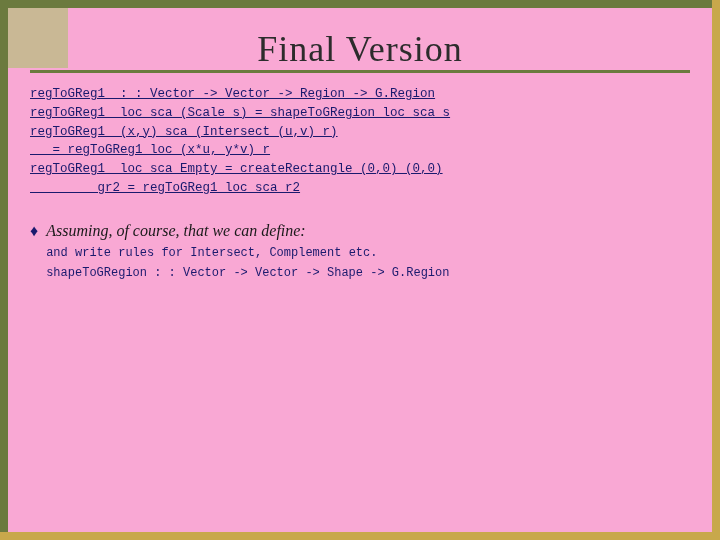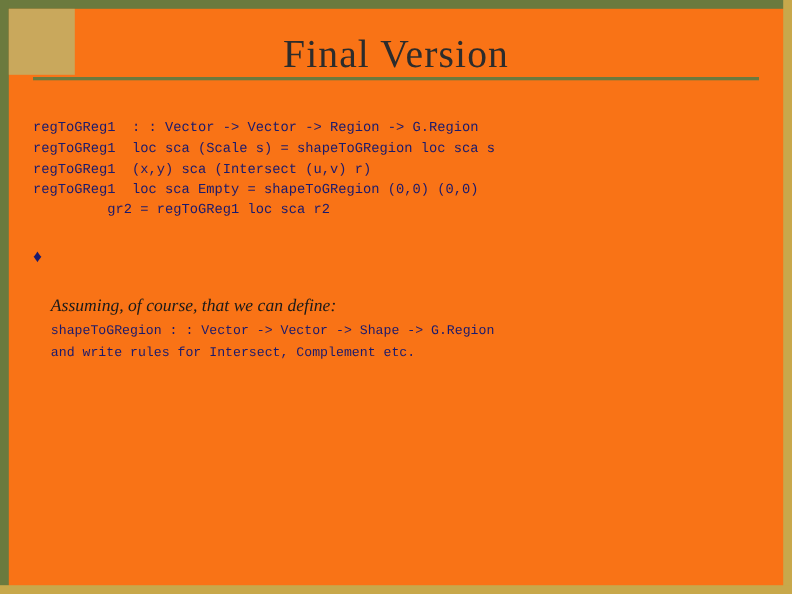--- a/index.html
+++ b/index.html
@@ -12,21 +12,21 @@
       width: 720px;
       height: 540px;
       overflow: hidden;
       background: #ffffff;
       font-family: Arial, sans-serif;
     }
 
     .slide {
       width: 720px;
       height: 540px;
-      background: #f97316;
+      background: #f9a8d4;
       position: relative;
     }
 
     
     .top-bar {
       position: absolute;
       top: 0;
       left: 0;
       right: 0;
       height: 8px;
@@ -107,21 +107,22 @@
       left: 30px;
       right: 30px;
       bottom: 30px;
     }
 
     .code-block {
       font-family: 'Courier New', Courier, monospace;
       font-size: 12.5px;
       color: #1a1a6e;
       line-height: 1.5;
-      margin-top: 22px;
+      margin-top: 0;
+      text-decoration: underline;
     }
 
     .code-line {
       display: block;
       white-space: pre;
     }
 
     .bullet-section {
       margin-top: 22px;
     }
@@ -139,21 +140,20 @@
       margin-top: 2px;
       flex-shrink: 0;
     }
 
     .bullet-text-main {
       font-family: 'Times New Roman', Times, serif;
       font-size: 16px;
       font-style: italic;
       color: #1a1a1a;
       line-height: 1.4;
-      margin-top: 45px;
     }
 
     .bullet-text-code {
       font-family: 'Courier New', Courier, monospace;
       font-size: 12px;
       color: #1a1a6e;
       line-height: 1.5;
       margin-top: 2px;
     }
 
@@ -178,31 +178,32 @@
   </div>
 
   <div class="header-line"></div>
 
   <div class="content-area">
 
     <div class="code-block">
       <span class="code-line">regToGReg1  : : Vector -&gt; Vector -&gt; Region -&gt; G.Region</span>
       <span class="code-line">regToGReg1  loc sca (Scale s) = shapeToGRegion loc sca s</span>
       <span class="code-line">regToGReg1  (x,y) sca (Intersect (u,v) r)</span>
-      <span class="code-line">regToGReg1  loc sca Empty = shapeToGRegion (0,0) (0,0)</span>
+      <span class="code-line">   = regToGReg1 loc (x*u, y*v) r</span>
+      <span class="code-line">regToGReg1  loc sca Empty = createRectangle (0,0) (0,0)</span>
       <span class="code-line">         gr2 = regToGReg1 loc sca r2</span>
     </div>
 
     <div class="bullet-section">
       <div class="bullet-item">
         <span class="bullet-diamond">♦</span>
         <div>
           <div class="bullet-text-main">
             <span>Assuming, of course, that </span><span class="italic-word">we </span><span>can define:</span>
           </div>
+          <div class="bullet-text-code">and  write rules for <span style="font-style:normal;">Intersect, Complement</span> etc.</div>
           <div class="bullet-text-code">shapeToGRegion : : Vector -&gt; Vector -&gt; Shape -&gt; G.Region</div>
-          <div class="bullet-text-code">and  write rules for <span style="font-style:normal;">Intersect, Complement</span> etc.</div>
         </div>
       </div>
     </div>
 
   </div>
 </div>
 
 </body></html>

